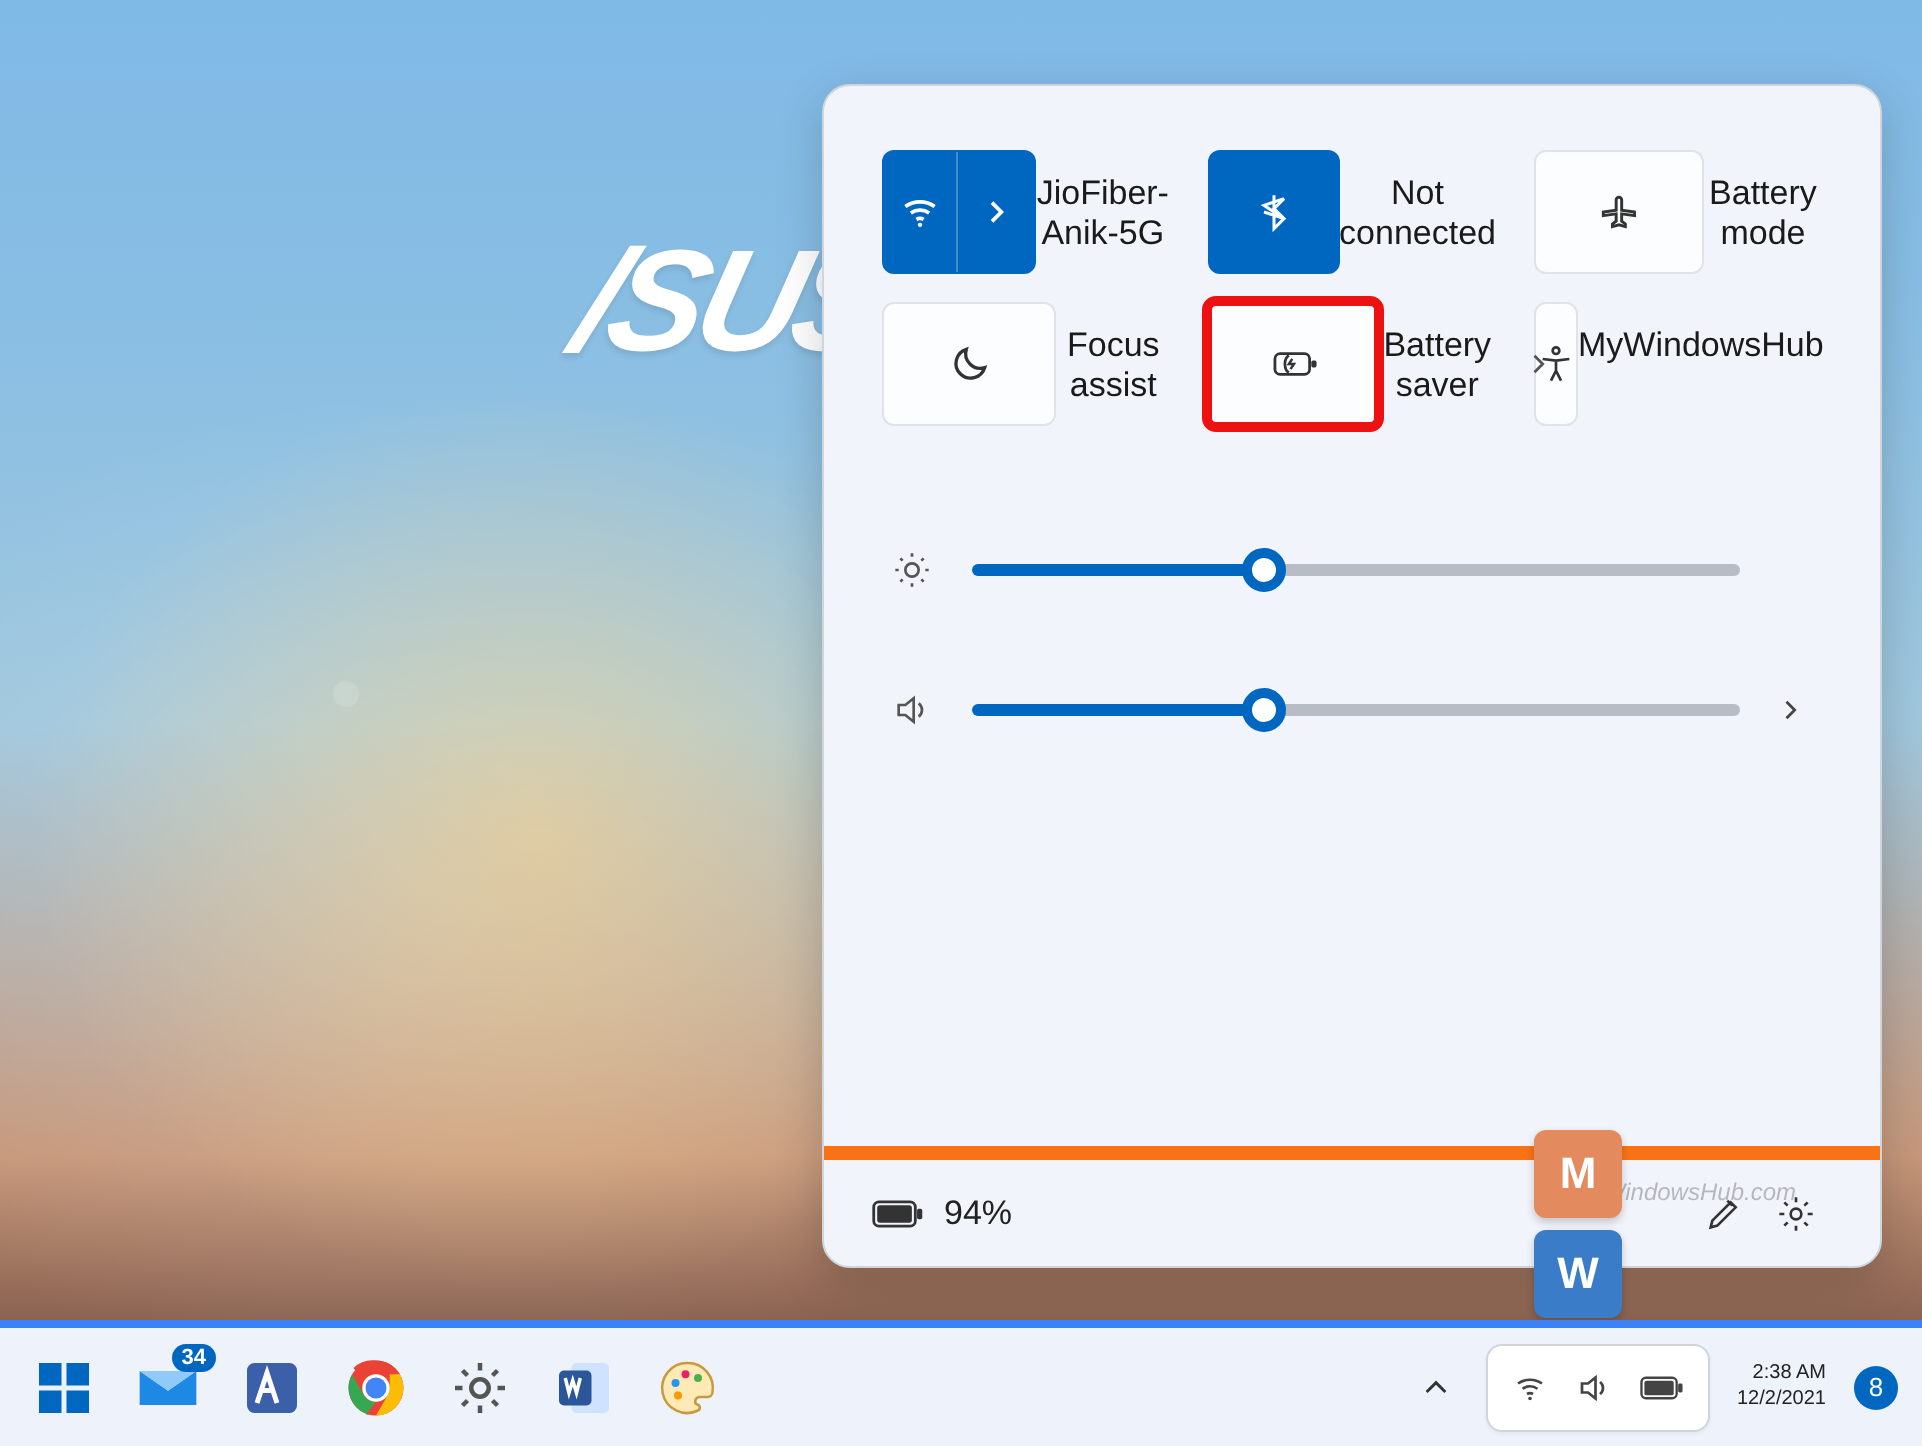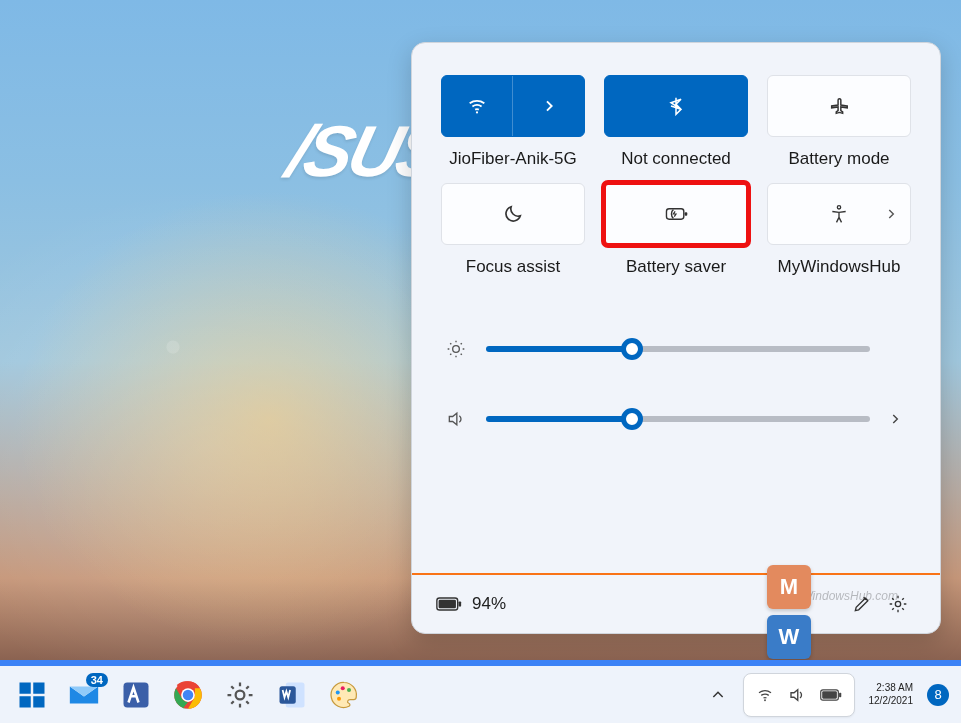--- a/index.html
+++ b/index.html
@@ -32,21 +32,21 @@
   }
   .qs-grid {
     padding: 32px 30px 8px 30px;
     display: grid;
     grid-template-columns: repeat(3, 144px);
     grid-auto-rows: auto;
     column-gap: 19px;
     row-gap: 14px;
     justify-content: center;
   }
-  .qs-tile-wrap { display: flex; flex-direction: column; align-items: center; }
+  .qs-tile-wrap { display: flex; flex-direction: row; }
   .qs-tile {
     width: 144px; height: 62px; border-radius: 6px;
     display: flex; align-items: center; justify-content: center;
     background: #fcfdff; border: 1px solid #dfe2e8; color: #1a1a1a;
     cursor: pointer;
     position: relative;
   }
   .qs-tile.active { background: #0067c0; border-color: #0067c0; color: #fff; }
   .qs-tile.split { padding: 0; }
   .qs-tile.split .half { flex: 1 1 50%; height: 100%; display: flex; align-items: center; justify-content: center; }
@@ -64,38 +64,38 @@
     position: relative;
   }
   .slider .thumb {
     position: absolute; top: 50%; left: var(--fill);
     width: 22px; height: 22px; margin: -11px 0 0 -11px;
     border-radius: 50%; background: #fff; border: 5px solid #0067c0;
   }
   .slider-row .more { width: 18px; text-align: center; color: #444; cursor: pointer; font-size: 18px; }
 
   .qs-footer {
-    margin-top: auto; height: 60px; border-top: 2px solid #f97316;
+    margin-top: auto; height: 60px; border-top: 7px solid #f97316;
     display: flex; align-items: center; padding: 16px 24px; gap: 0;
   }
   .qs-footer .batt { display: flex; align-items: center; gap: 10px; font-size: 17px; color: #222; }
   .qs-footer .spacer { flex: 1; }
   .qs-footer .footer-btn { width: 36px; height: 36px; display: flex; align-items: center; justify-content: center; border-radius: 6px; cursor: pointer; }
 
   
   .wm { position: absolute; right: 150px; top: 565px; }
   .wm .sq { width: 44px; height: 44px; border-radius: 6px; display: flex; align-items: center; justify-content: center; font-size: 22px; font-weight: 600; color: #fff; box-shadow: 0 2px 4px rgba(0,0,0,0.2); margin-bottom: 6px; }
   .wm .sq.m { background: #e38a5e; }
   .wm .sq.w { background: #3a7cc8; }
   .wm-text { position: absolute; right: 42px; top: 546px; font-size: 12px; color: rgba(0,0,0,0.25); font-style: italic; }
 
   
   .taskbar {
     position: absolute; left: 0; right: 0; bottom: 0; top: 660px;
-    background: #eef3fb; border-top: 6px solid #3b82f6;
+    background: #eef3fb; border-top: 4px solid #3b82f6;
     display: flex; align-items: center; padding: 0 8px;
   }
   .tb-left { display: flex; align-items: center; gap: 4px; }
   .tb-icon {
     width: 48px; height: 48px; display: flex; align-items: center; justify-content: center;
     border-radius: 6px; cursor: pointer; position: relative;
   }
   .tb-spacer { flex: 1; }
   .tb-right { display: flex; align-items: center; gap: 8px; }
   .sys-tray {

